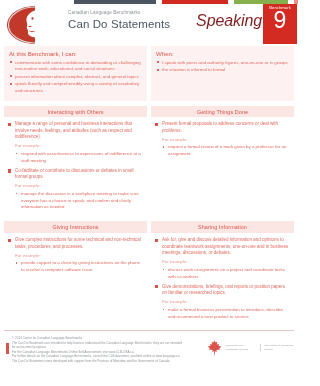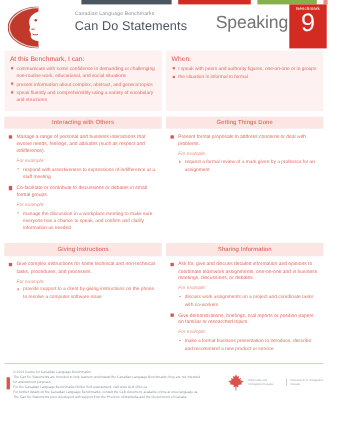--- a/index.html
+++ b/index.html
@@ -20,21 +20,21 @@
   .seg.pink  { background: #e79086; flex: 1 1 auto; margin-left: 6px; margin-right: 0px; }
 
   
   .header { position: relative; height: 40px; }
   .logo-wrap { position: absolute; left: 7px; top: 2px; width: 56px; height: 38px; }
   .org-text { position: absolute; left: 68px; top: 6px; }
   .org-name { font-size: 4.6px; color: #8a8f95; letter-spacing: .15px; }
   .doc-title { font-size: 11.5px; color: #4a5561; margin-top: 2.5px; letter-spacing: .1px; }
   .skill-title {
     position: absolute; right: 36px; top: 8px;
-    font-size: 16px; color: #737373; letter-spacing: -.1px;
+    font-size: 16px; color: #7f1d1d; letter-spacing: -.1px; font-style: italic;
   }
   .bm-box {
     position: absolute; right: 1px; top: 0px; width: 34px; height: 40px;
     background: #d32b22; color: #fff; text-align: center;
   }
   .bm-label { font-size: 4.1px; padding-top: 1px; letter-spacing: .1px; }
   .bm-num { font-size: 23px; line-height: 23px; margin-top: -1px; font-weight: 400; }
 
   
   .intro { display: flex; gap: 4px; padding: 0 4px; margin-top: 2px; }

